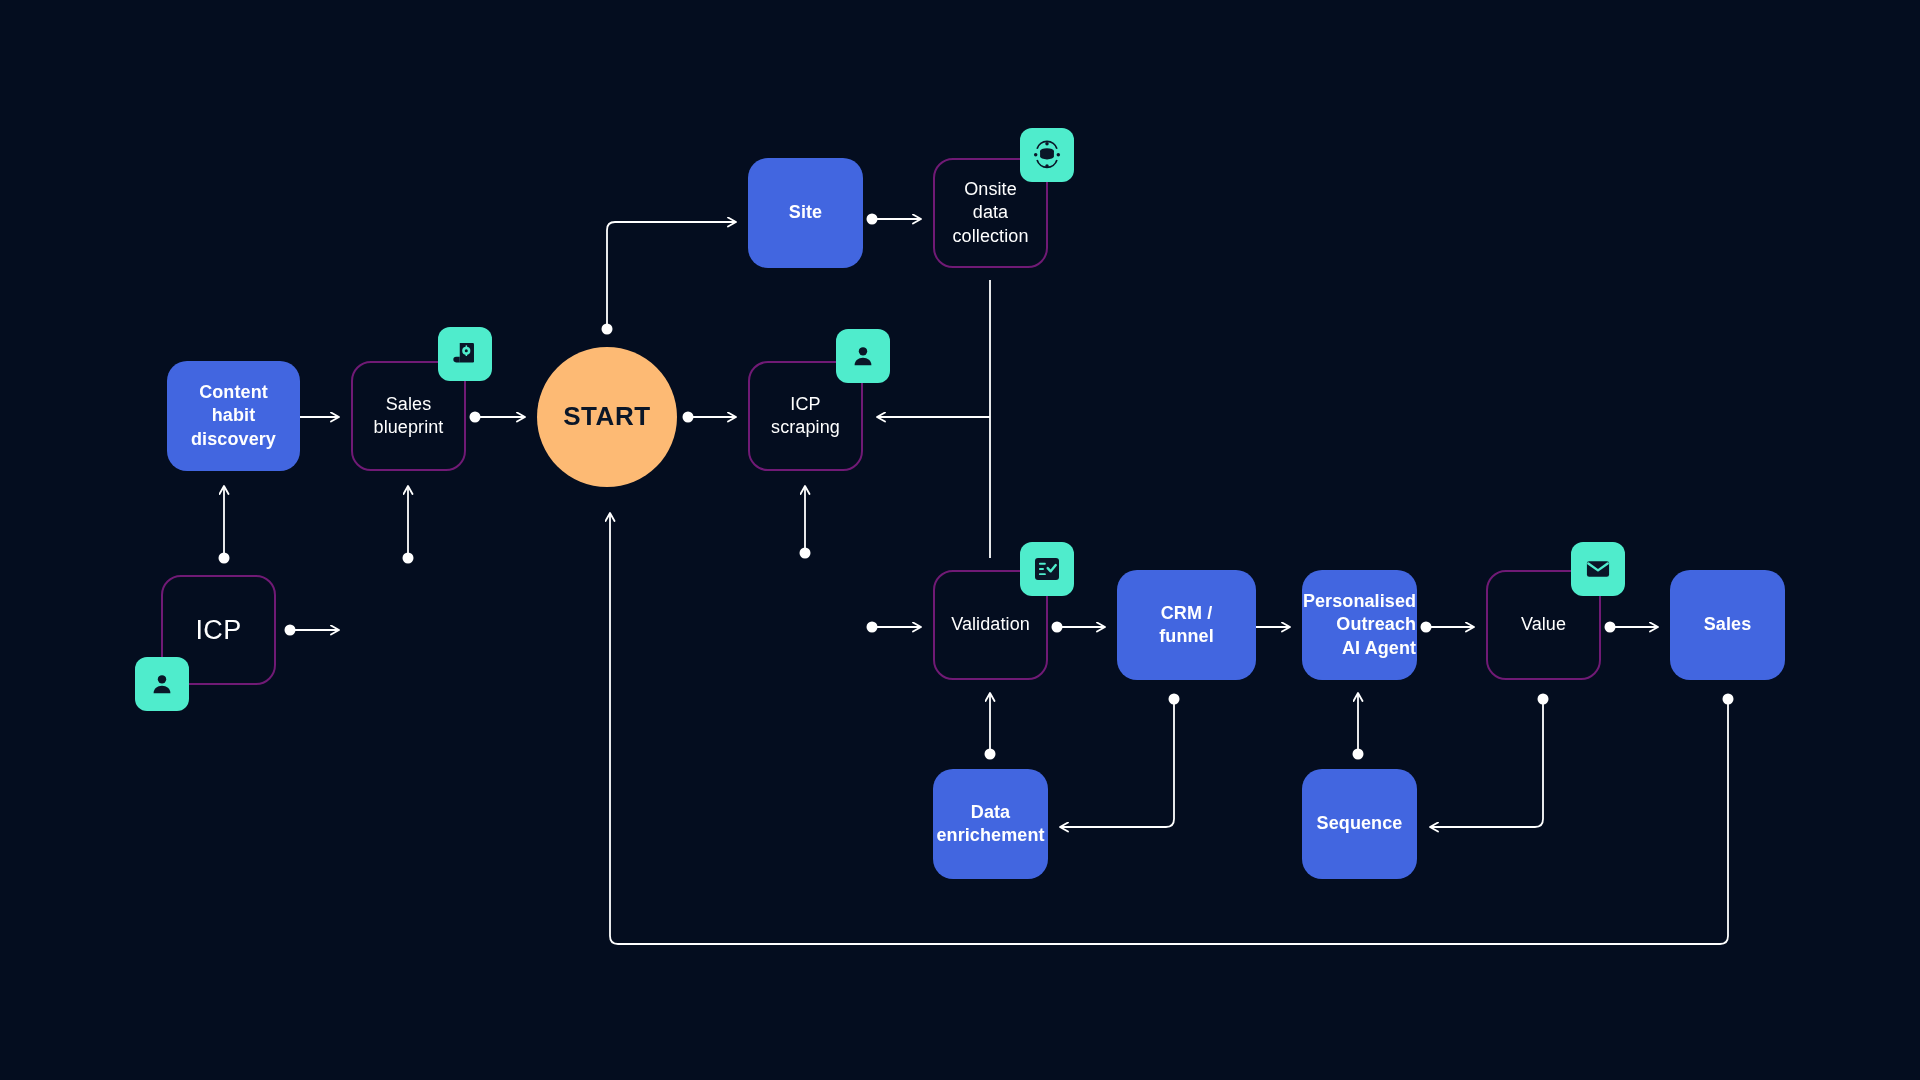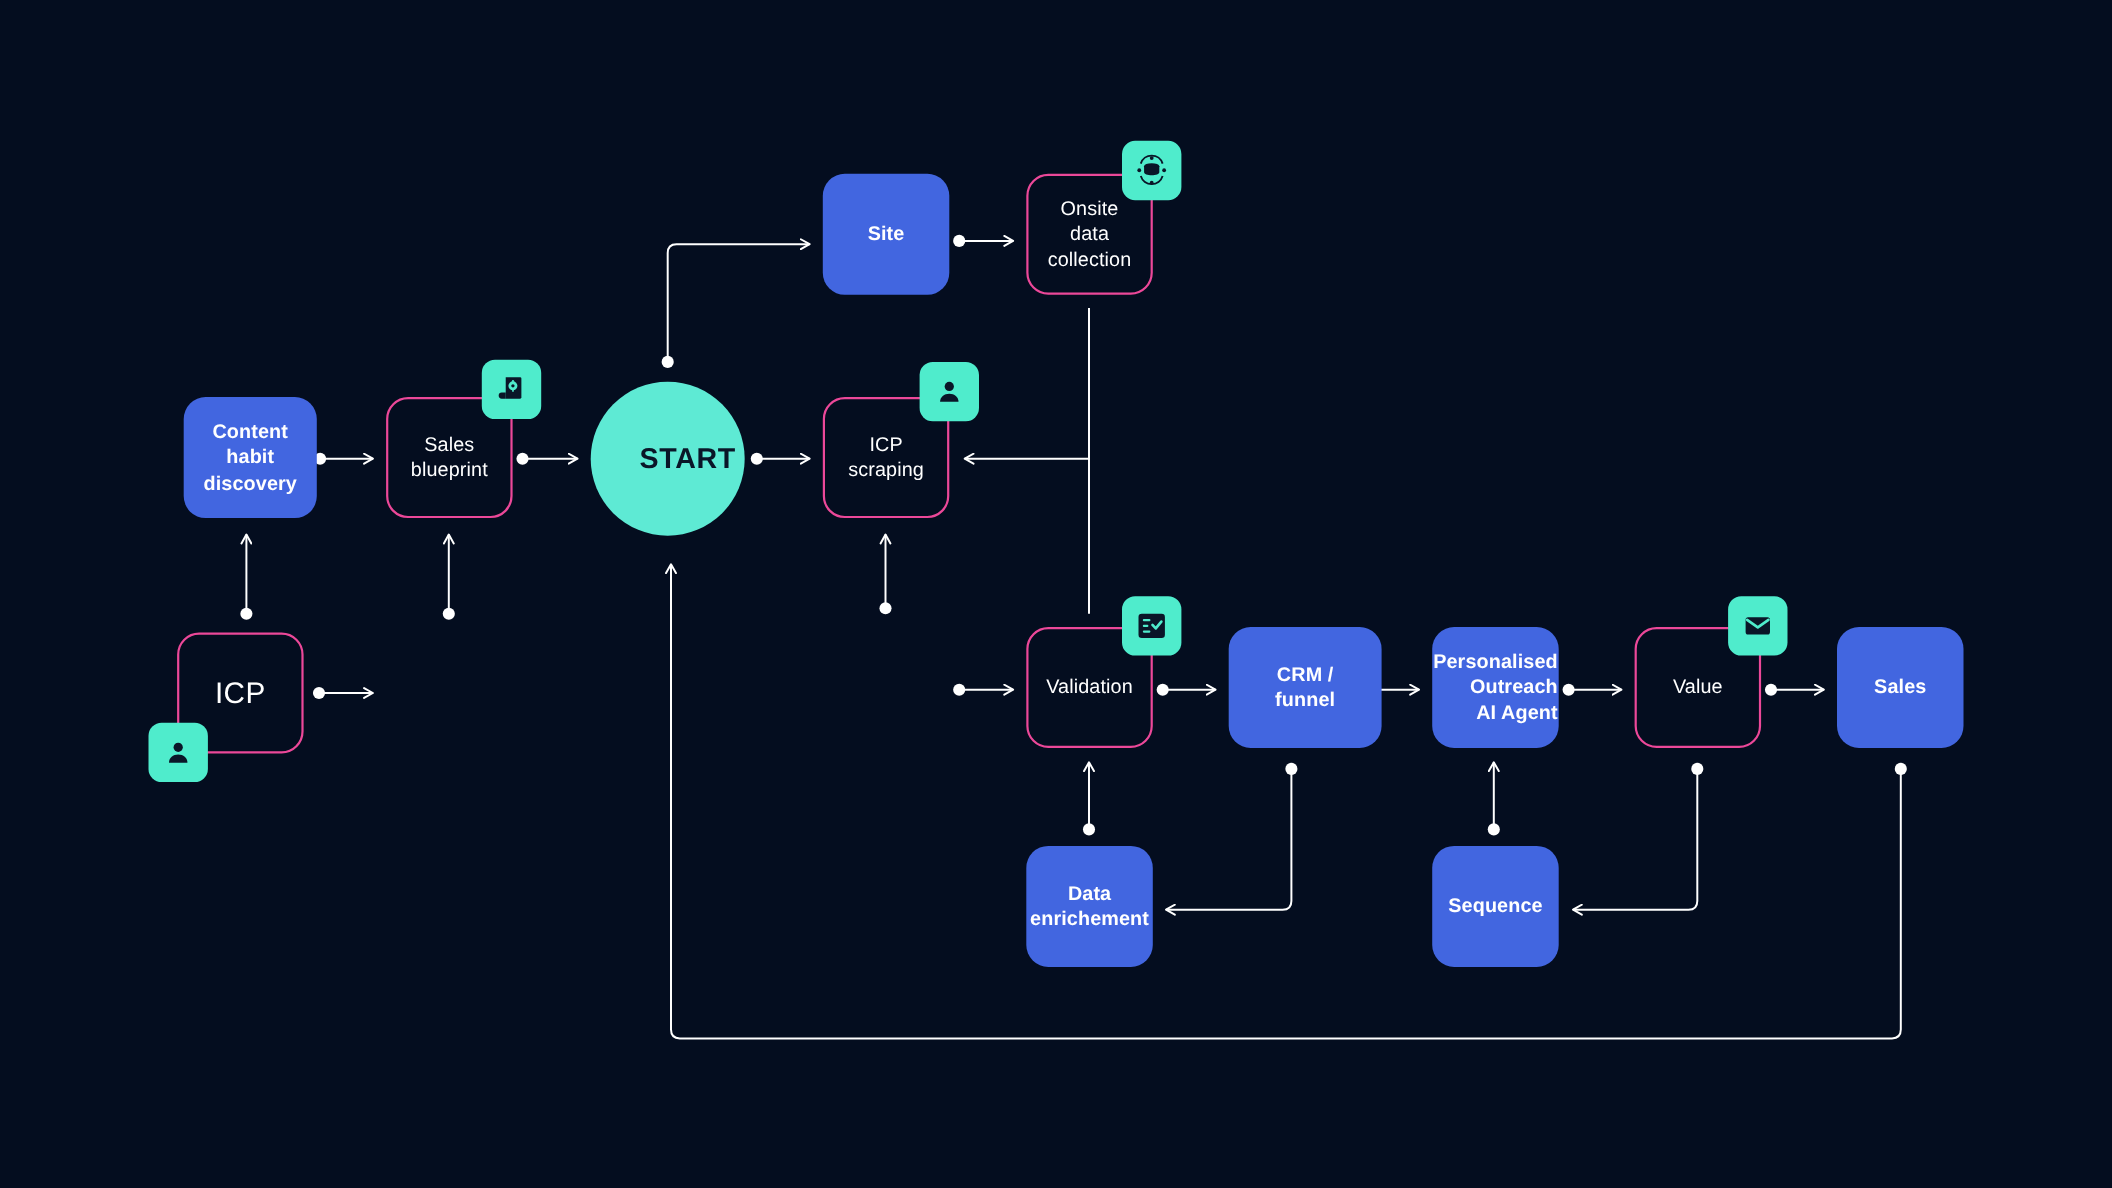--- a/index.html
+++ b/index.html
@@ -33,30 +33,29 @@
     letter-spacing: 0.1px;
     border-radius: 20px;
   }
   .node.filled {
     background: #4169e1;
     background: #4266e0;
     font-weight: bold;
   }
   .node.outlined {
     background: transparent;
-    border: 2px solid #ec4899;
+    border: 2px solid #701a75;
   }
   .node.start {
-    background: #5eead4;
+    background: #fdba74;
     color: #0a1628;
     border-radius: 50%;
     font-size: 26px;
     font-weight: 600;
     letter-spacing: 0.6px;
-    justify-content: flex-end;
   }
   .node.big-label {
     font-size: 27px;
     letter-spacing: 0.4px;
   }
   .node-label {
     white-space: pre-line;
     padding: 0 8px;
   }
   .badge {
@@ -148,21 +147,21 @@
 
       <line x1="1610" y1="627" x2="1658" y2="627" marker-end="url(#ar)"></line>
       <circle cx="1610" cy="627" r="5.5" fill="#ffffff" stroke="none"></circle>
 
       <path d="M1728,699 L1728,936 Q1728,944 1720,944 L618,944 Q610,944 610,936 L610,513" marker-end="url(#ar)"></path>
       <circle cx="1728" cy="699" r="5.5" fill="#ffffff" stroke="none"></circle>
 
     </g>
   </svg>
 
-  <div class="node filled" style="left:167px; top:361px; width:121px; height:110px;">
+  <div class="node filled" style="left:167px; top:361px; width:133px; height:110px;">
     <span class="node-label">Content
 habit
 discovery</span>
   </div>
 
   <div class="node outlined big-label" style="left:161px; top:575px; width:115px; height:110px;">
     <span class="node-label">ICP</span>
   </div>
   <div class="badge" style="left:135px; top:657px;">
     <svg width="28" height="28" viewBox="0 0 24 24" fill="#0a1628">

